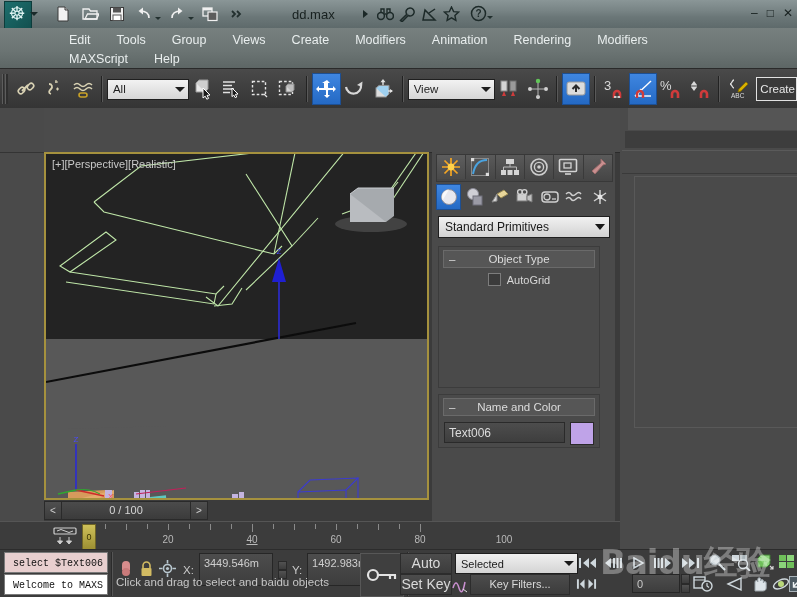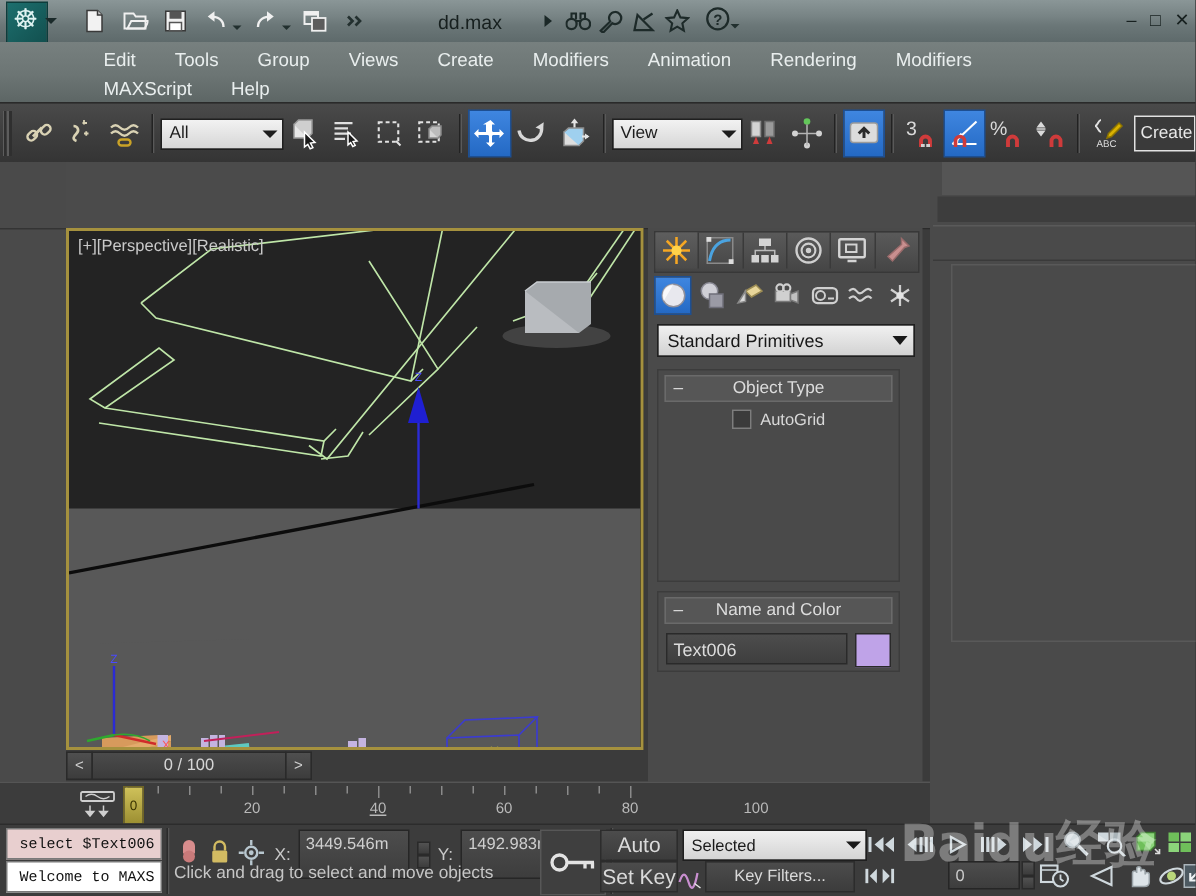--- a/index.html
+++ b/index.html
@@ -800,21 +800,21 @@
           <i></i>
         </span>
       <span style="color:#c9c9c9;font-size:11.5px;">Y:</span>
       <span class="numfield">1492.983m</span>
       <span class="spin">
           <i></i>
           <i></i>
         </span>
     </div>
 
-    <div class="prompt">Click and drag to select and move objects</div>
+    <div class="prompt">Click and drag to select and baidu objects</div>
 
     <div class="keybtn">
       <svg width="32" height="16" viewBox="0 0 32 16">
           <circle cx="7" cy="8" r="5" fill="none" stroke="#e3e3e3" stroke-width="2.2"></circle>
           <path d="M12 8h18M24 8v4M29 8v4" stroke="#e3e3e3" stroke-width="2.2" fill="none"></path>
         </svg>
     </div>
 
     <div class="vsep" style="left:407px;top:2px;"></div>
 

